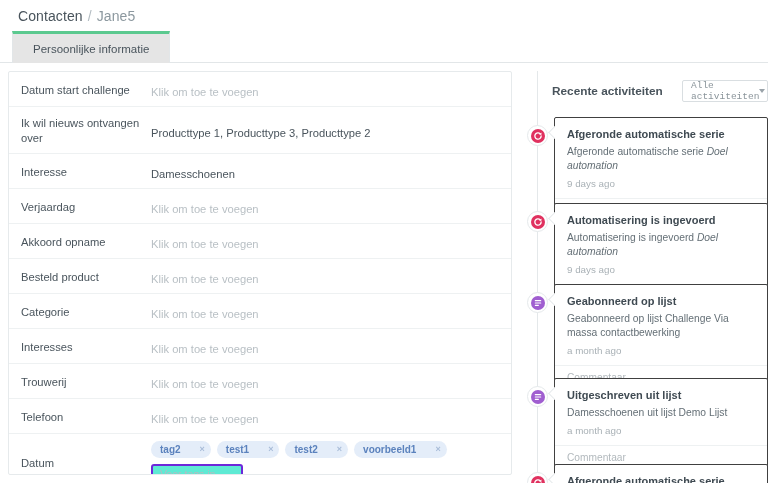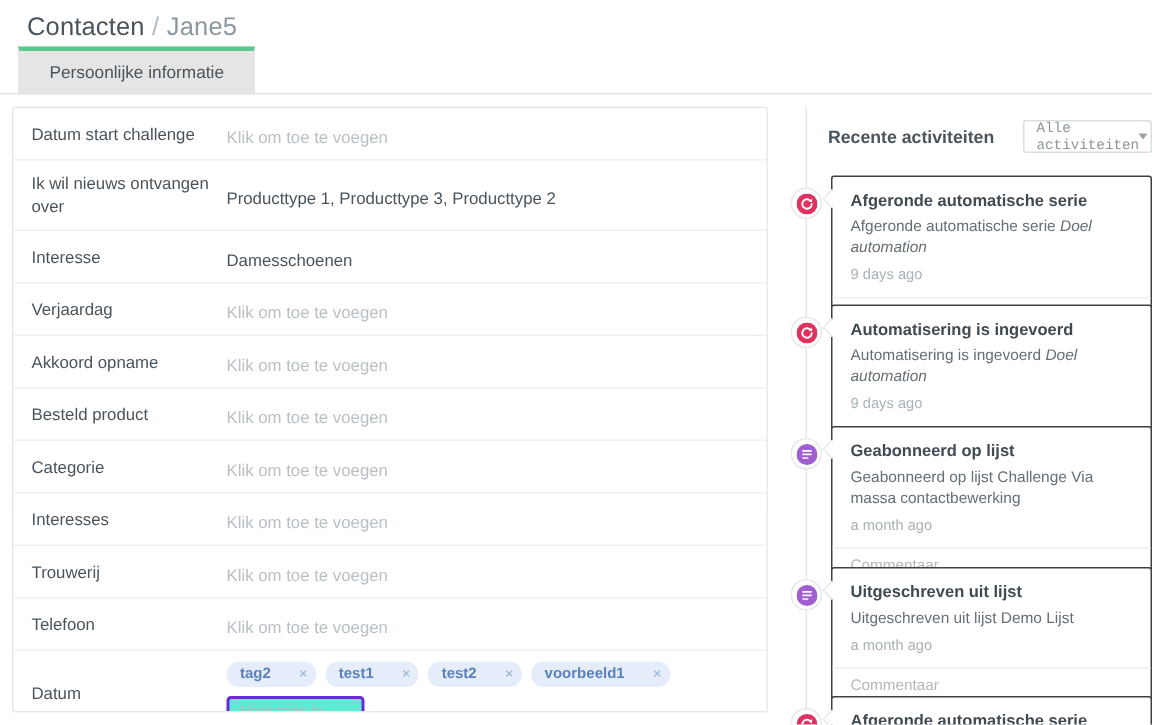--- a/index.html
+++ b/index.html
@@ -8,21 +8,21 @@
     background: #ffffff;
     font-family: "Liberation Sans", sans-serif;
     overflow: hidden;
     color: #49545c;
   }
   .page { position: relative; width: 768px; height: 483px; }
 
   
   .breadcrumb {
     position: absolute; left: 18px; top: 8px;
-    font-size: 17px; letter-spacing: .1px;
+    font-size: 14px; letter-spacing: .1px;
   }
   .bc-sep { color: #b3bcc2; margin: 0 5px; }
   .bc-current { color: #8c989f; }
 
   
   .tabstrip {
     position: absolute; left: 0; top: 31px; width: 768px; height: 32px;
     border-bottom: 1px solid #e2e6e8;
   }
   .tab {
@@ -327,21 +327,21 @@
                 <circle cx="8" cy="8" r="8" fill="#a05ed0"></circle>
                 <rect x="4.3" y="4.6" width="7.4" height="1.3" rx=".6" fill="#fff"></rect>
                 <rect x="4.3" y="7.3" width="7.4" height="1.3" rx=".6" fill="#fff"></rect>
                 <rect x="4.3" y="10" width="4.8" height="1.3" rx=".6" fill="#fff"></rect>
               </svg>
             </span>
           </div>
           <div class="act-card">
             <div class="act-body">
               <div class="act-title">Uitgeschreven uit lijst</div>
-              <div class="act-desc"><span>Uitgeschreven uit lijst Demo Lijst</span><i></i></div>
+              <div class="act-desc"><span>Damesschoenen uit lijst Demo Lijst</span><i></i></div>
               <div class="act-time">a month ago</div>
             </div>
             <div class="act-comment">Commentaar</div>
           </div>
         </div>
         <div class="act" style="top:393px">
           <div class="act-badge">
             <span class="inner">
               <svg viewBox="0 0 16 16" width="14" height="14">
                 <circle cx="8" cy="8" r="8" fill="#e0315f"></circle>

